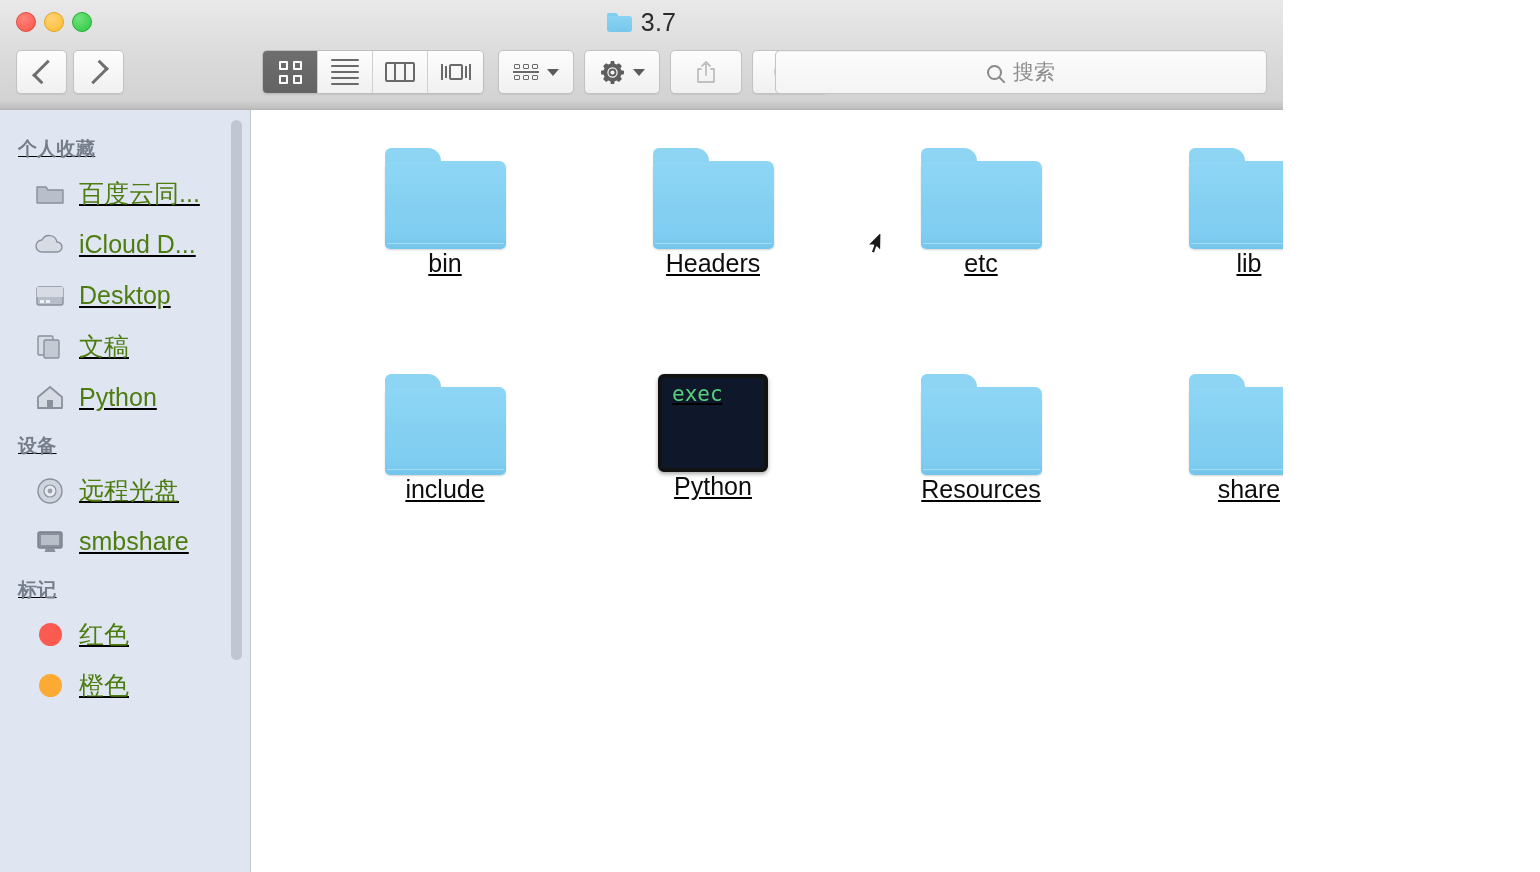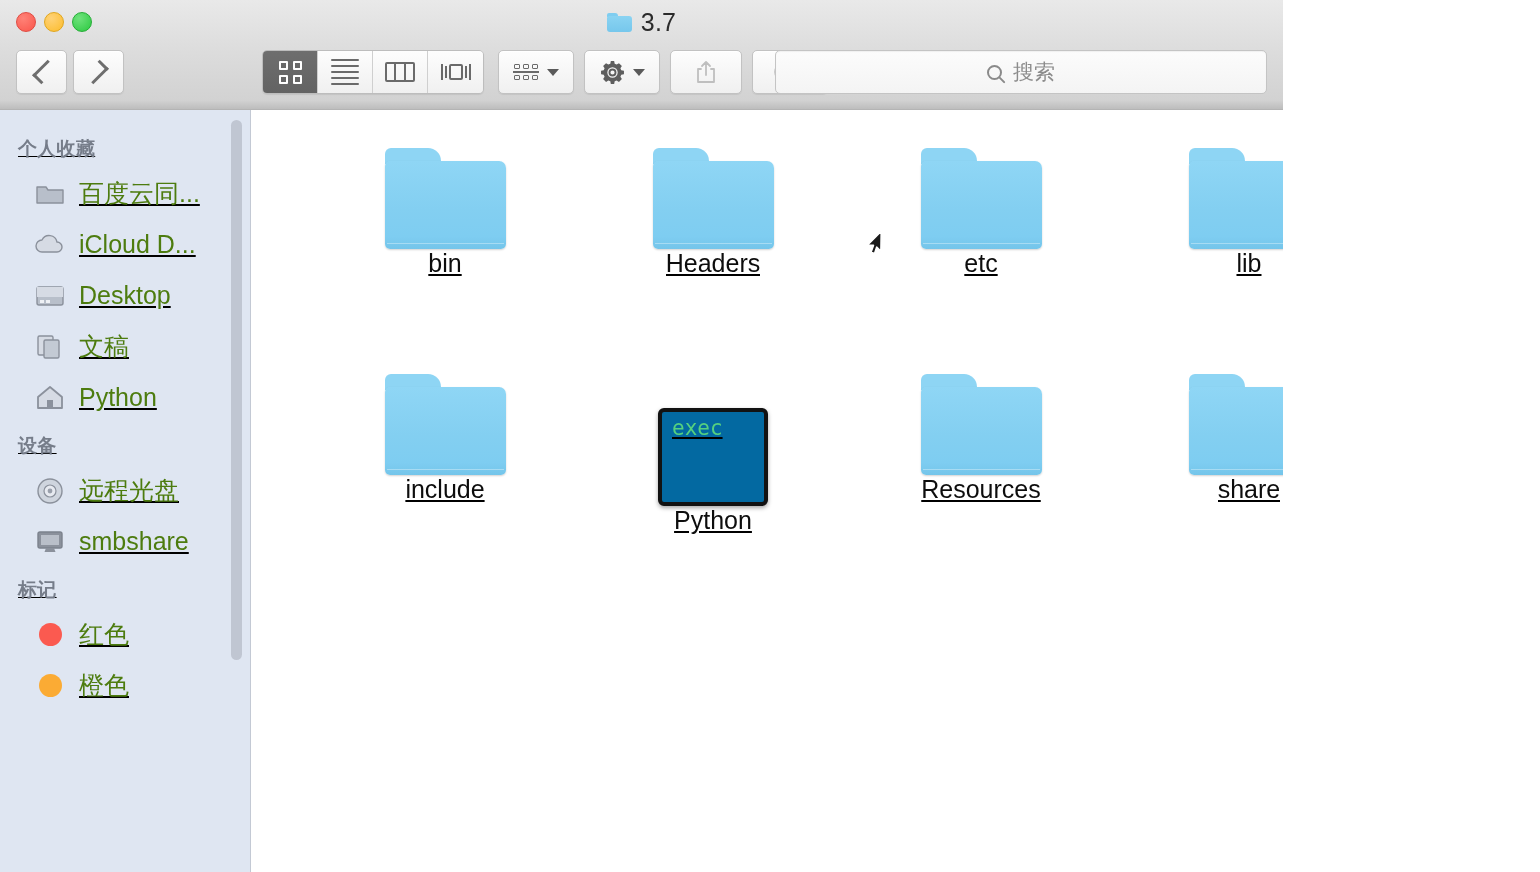--- a/index.html
+++ b/index.html
@@ -221,24 +221,23 @@
     box-shadow: 0 1px 2px rgba(0,0,0,0.18);
   }
   .folder .front::after {
     content: ""; position: absolute; left: 2px; right: 2px; bottom: 5px;
     height: 1px; background: rgba(255,255,255,0.35);
   }
 
   
   .exec-icon {
     width: 110px; height: 98px;
-    background: #0369a1; border: 4px solid #121212; border-radius: 6px;
+    background: #0f172a; border: 4px solid #121212; border-radius: 6px;
     box-shadow: 0 2px 4px rgba(0,0,0,0.35);
     padding: 6px 0 8px 10px;
-    margin-top: 34px;
   }
   .exec-text {
     color: #55d07f; font-family: "DejaVu Sans Mono", "Liberation Mono", monospace;
     font-size: 21px; line-height: 1;
   }
 
   
   #cursor { position: absolute; pointer-events: none; }
 </style>
 </head>

